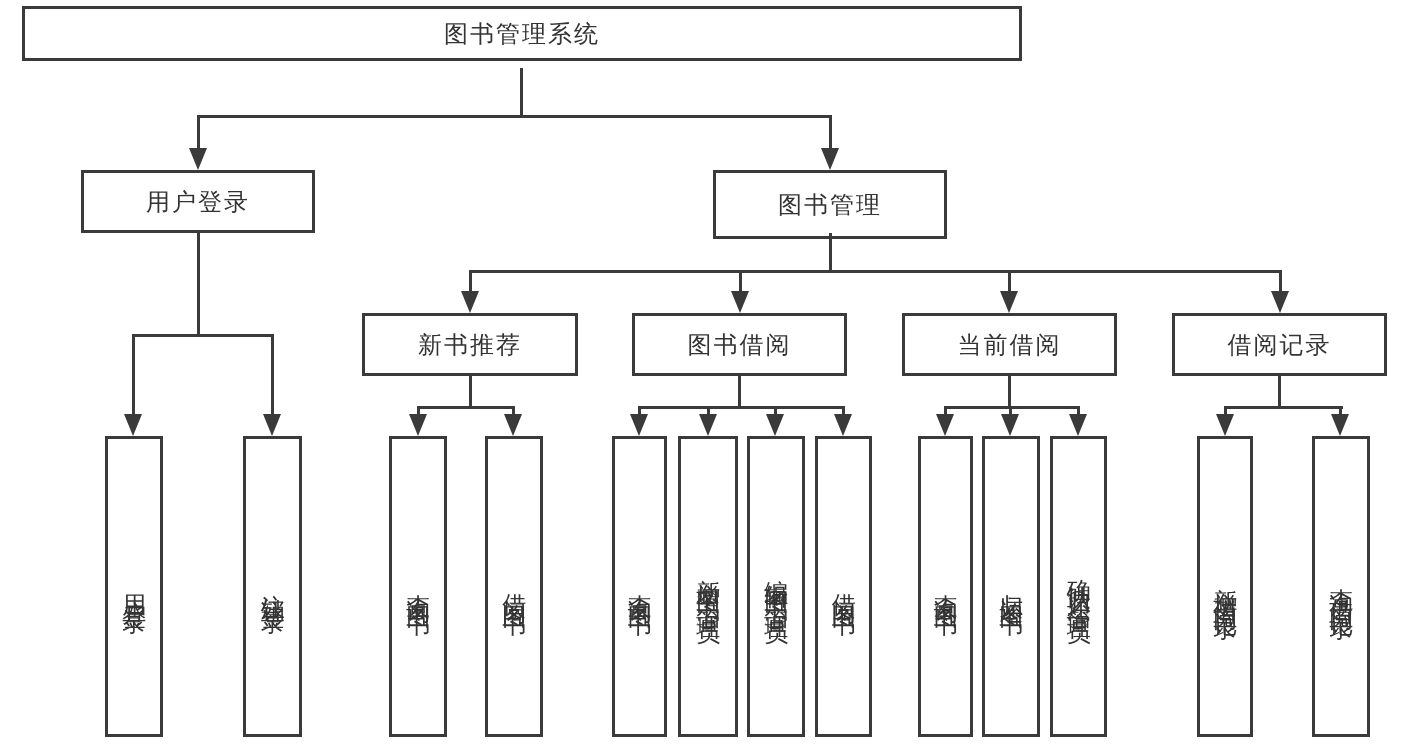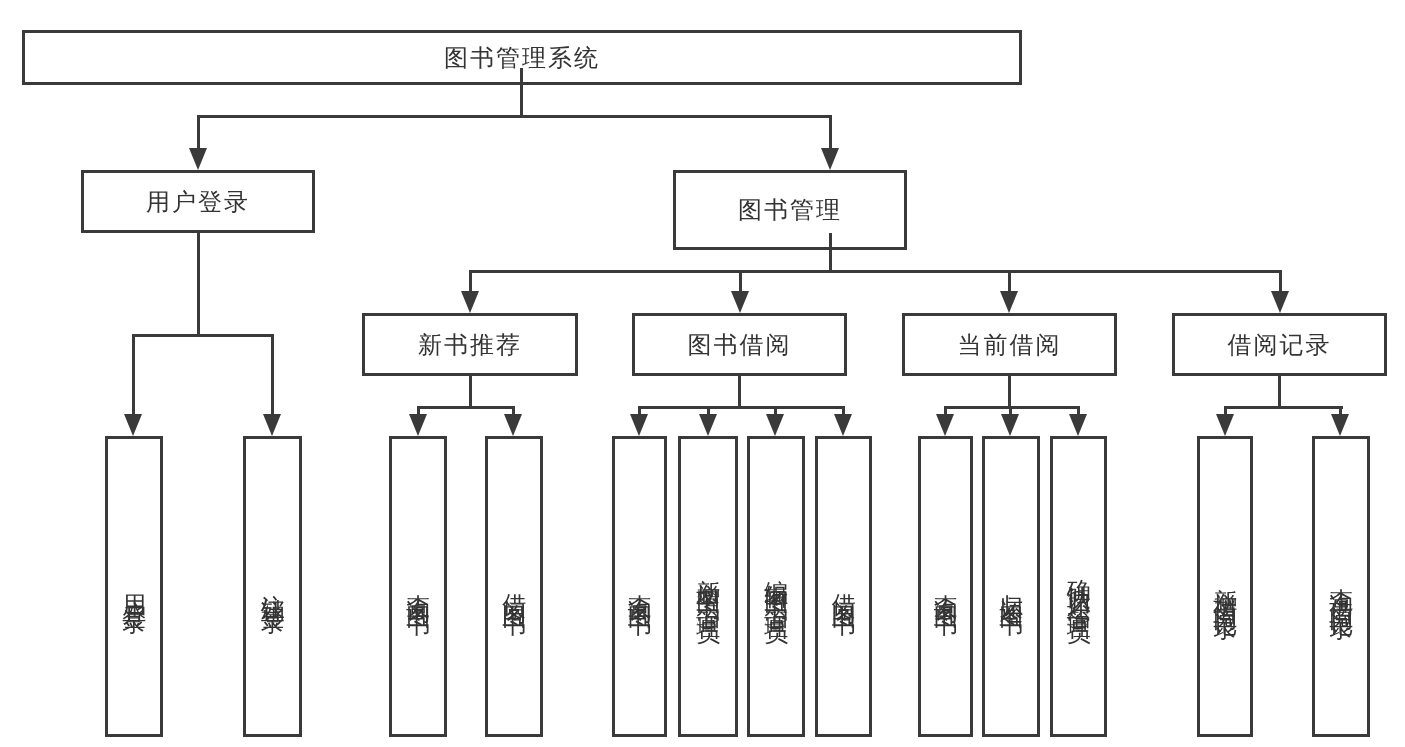--- a/index.html
+++ b/index.html
@@ -39,35 +39,35 @@
   .watermark{
     position:absolute;left:1188px;top:712px;z-index:5;
     font-size:19px;letter-spacing:1px;color:var(--watermark);white-space:nowrap;
   }
 </style>
 </head>
 <body>
 
 <div class="canvas">
 
-  <div class="box" style="left:22px;top:30px;width:1000px;height:55px">
+  <div class="box" style="left:22px;top:6px;width:1000px;height:55px">
     <span class="hlabel">图书管理系统</span>
   </div>
 
   <div class="vline" style="left:520px;top:68px;height:49px"></div>
   <div class="hline" style="left:197px;top:115px;width:635px"></div>
   <div class="vline" style="left:197px;top:115px;height:37px"></div>
   <div class="arrow" style="left:189px;top:148px"></div>
   <div class="vline" style="left:829px;top:115px;height:37px"></div>
   <div class="arrow" style="left:821px;top:148px"></div>
 
   <div class="box" style="left:81px;top:170px;width:234px;height:63px">
     <span class="hlabel">用户登录</span>
   </div>
-  <div class="box" style="left:673px;top:170px;width:234px;height:80px">
+  <div class="box" style="left:713px;top:170px;width:234px;height:69px">
     <span class="hlabel">图书管理</span>
   </div>
 
   <div class="vline" style="left:197px;top:233px;height:104px"></div>
   <div class="hline" style="left:132px;top:334px;width:142px"></div>
   <div class="vline" style="left:132px;top:334px;height:84px"></div>
   <div class="arrow" style="left:124px;top:414px"></div>
   <div class="vline" style="left:271px;top:334px;height:84px"></div>
   <div class="arrow" style="left:263px;top:414px"></div>
 

